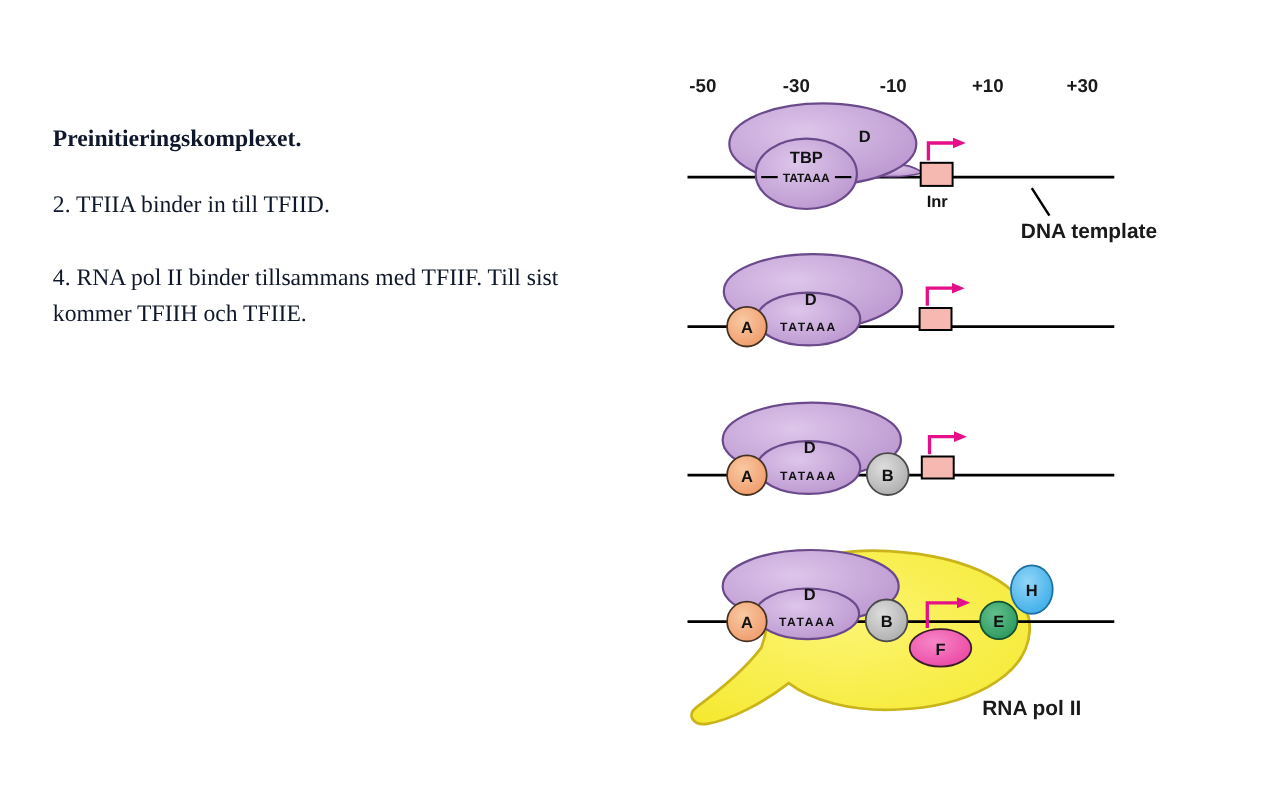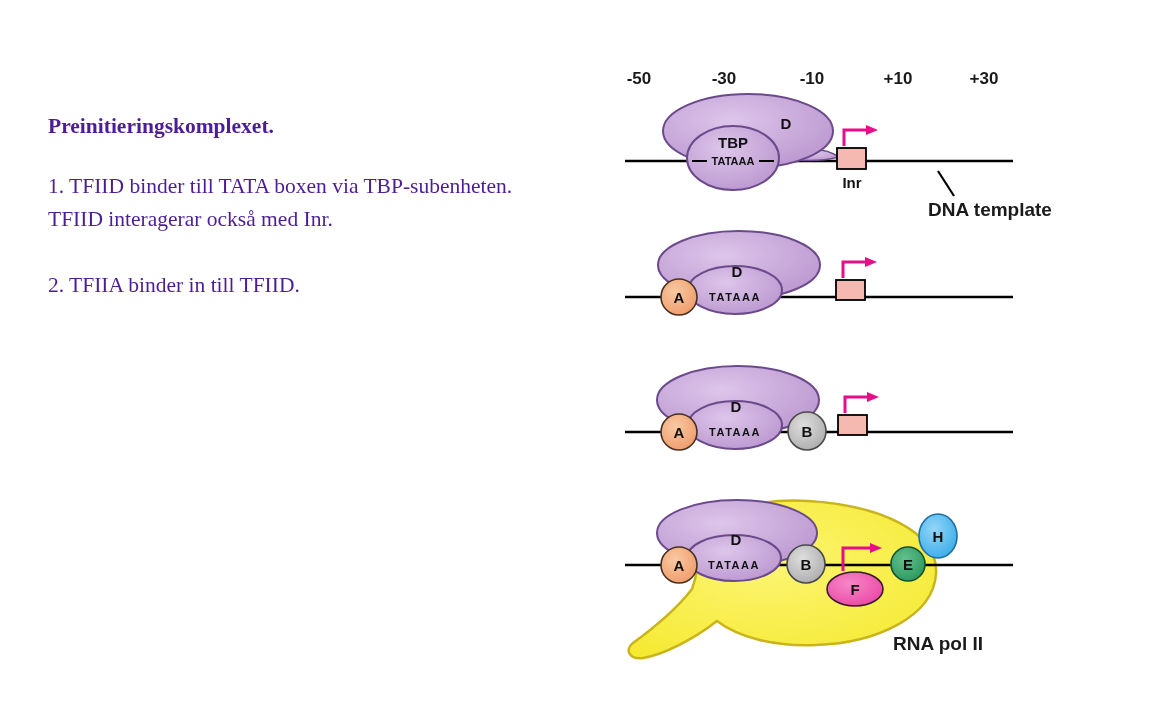--- a/index.html
+++ b/index.html
@@ -1,43 +1,43 @@
 <!DOCTYPE html>
 <html><head>
 <meta charset="utf-8">
 <style>
   * { margin:0; padding:0; box-sizing:border-box; }
   html,body { width:1154px; height:724px; background:#ffffff; overflow:hidden; }
   .page { position:relative; width:1154px; height:724px; background:#ffffff; }
 
   .text-panel {
     position:absolute; left:48px; top:110px; width:484px;
-    font-family:"Liberation Serif", serif; color:#4c1d95;
+    font-family:"Liberation Serif", serif; color:#0f172a;
     font-size:21.5px; line-height:33px;
   }
   .text-panel h1 { font-size:21.5px; font-weight:bold; margin:0 0 27px 0; }
   .text-panel p { margin:0 0 33px 0; }
 
   svg.diagram { position:absolute; left:0; top:0; }
   .lbl { font-family:"Liberation Sans", sans-serif; font-weight:700; fill:#1a1a1a; }
   .mid { text-anchor:middle; }
   .pos  { font-size:17px; }
   .sub  { font-size:15px; fill:#111; }
   .tata { font-size:11px; fill:#111; }
   .big  { font-size:19px; }
 </style>
 </head>
 <body>
 
 <div class="page">
 
   <div class="text-panel">
     <h1>Preinitieringskomplexet.</h1>
-    <p>1. TFIID binder till TATA boxen via TBP-subenheten. TFIID interagerar också med Inr.</p>
     <p>2. TFIIA binder in till TFIID.</p>
+    <p>4. RNA pol II binder tillsammans med TFIIF. Till sist kommer TFIIH och TFIIE.</p>
   </div>
 
   <svg class="diagram" width="1154" height="724" viewBox="0 0 1154 724">
     <defs>
       <marker id="arrowhead" markerUnits="userSpaceOnUse" markerWidth="14" markerHeight="12" refX="2" refY="5" orient="auto">
         <path d="M0,0 L12,5 L0,10 Z" fill="#e60f8a"></path>
       </marker>
       <radialGradient id="purpleG" cx="0.4" cy="0.35" r="0.85">
         <stop offset="0" stop-color="#ddc6ea"></stop>
           <stop offset="1" stop-color="#b58ecb"></stop>

